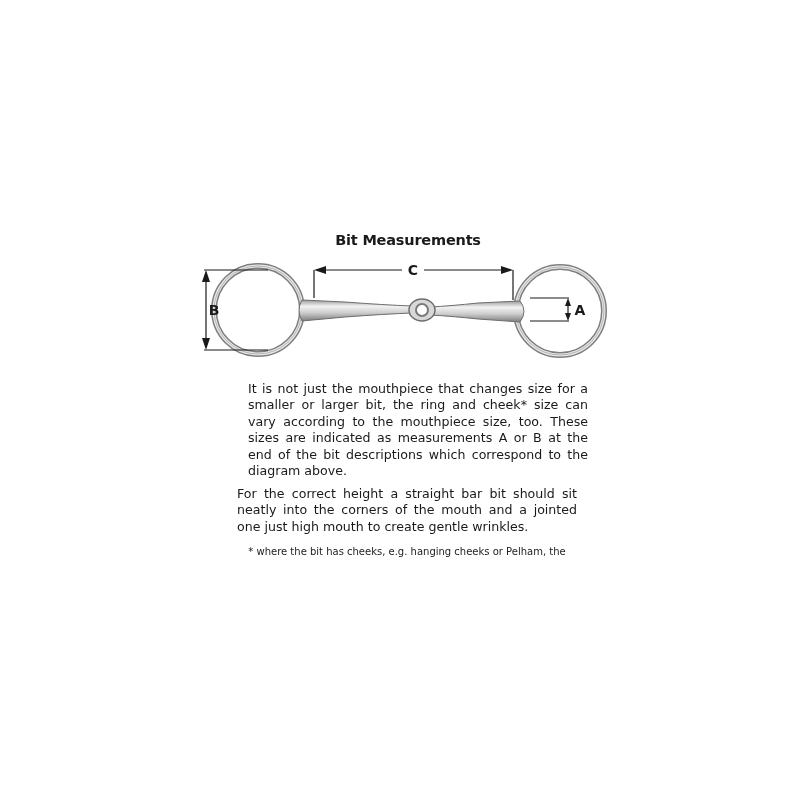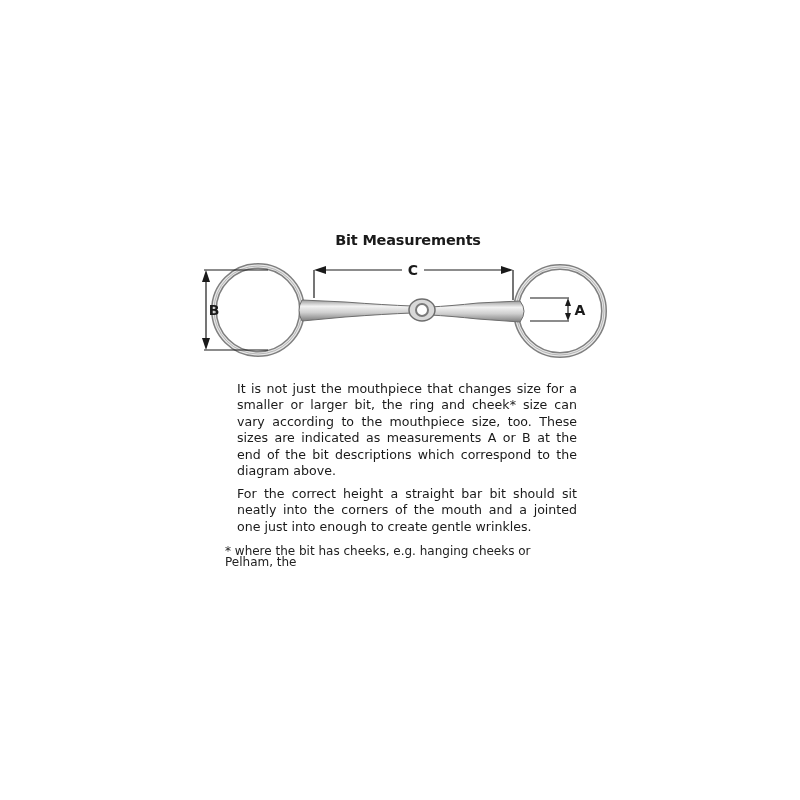--- a/index.html
+++ b/index.html
@@ -1,22 +1,22 @@
 <!DOCTYPE html>
 <html><head>
 <meta charset="utf-8">
 <style>
   html, body { margin: 0; padding: 0; background: #ffffff; }
   body { width: 800px; height: 800px; position: relative; overflow: hidden; font-family: "DejaVu Sans", sans-serif; color: #1a1a1a; }
   .title { position: absolute; left: 0; width: 816px; top: 232px; text-align: center; font-size: 14.5px; font-weight: bold; letter-spacing: -0.2px; color: #1a1a1a; }
   .diagram { position: absolute; left: 0; top: 0; width: 800px; height: 800px; }
   .text-block { position: absolute; left: 237px; width: 340px; font-size: 12.6px; line-height: 16.4px; color: #1a1a1a; text-align: justify; }
-  .p1 { top: 381px; }
+  .p1 { top: 381px; margin-left: 11px; }
   .p2 { top: 486px; }
-  .footnote { position: absolute; left: 225px; width: 340px; top: 546px; font-size: 12px; line-height: 11px; color: #222; }
+  .footnote { position: absolute; left: 237px; width: 340px; top: 546px; font-size: 10px; line-height: 11px; color: #222; text-align: center; }
   .lbl { font-family: "DejaVu Sans", sans-serif; font-weight: bold; font-size: 14px; fill: #1a1a1a; }
 </style>
 </head>
 <body>
 
 <div class="title">Bit Measurements</div>
 
 <svg class="diagram" viewBox="0 0 800 800" xmlns="http://www.w3.org/2000/svg">
   <defs>
     <linearGradient id="barGrad" x1="0" y1="0" x2="0" y2="1">
@@ -75,16 +75,16 @@
     <line x1="530" y1="298" x2="569" y2="298"></line>
     <line x1="530" y1="321" x2="569" y2="321"></line>
     <line x1="568" y1="302" x2="568" y2="317"></line>
     <path d="M 568 298 L 565 306 L 571 306 Z" stroke="none"></path>
     <path d="M 568 321 L 565 313 L 571 313 Z" stroke="none"></path>
   </g>
   <text class="lbl" x="580" y="315" text-anchor="middle">A</text>
 </svg>
 
 <div class="text-block p1">It is not just the mouthpiece that changes size for a smaller or larger bit, the ring and cheek* size can vary according to the mouthpiece size, too. These sizes are indicated as measurements A or B at the end of the bit descriptions which correspond to the diagram above.</div>
-<div class="text-block p2">For the correct height a straight bar bit should sit neatly into the corners of the mouth and a jointed one just into enough to create gentle wrinkles.</div>
+<div class="text-block p2">For the correct height a straight bar bit should sit neatly into the corners of the mouth and a jointed one just high mouth to create gentle wrinkles.</div>
 <div class="footnote">
   <div>* where the bit has cheeks, e.g. hanging cheeks or Pelham, the</div>
 </div>
 
 </body></html>

